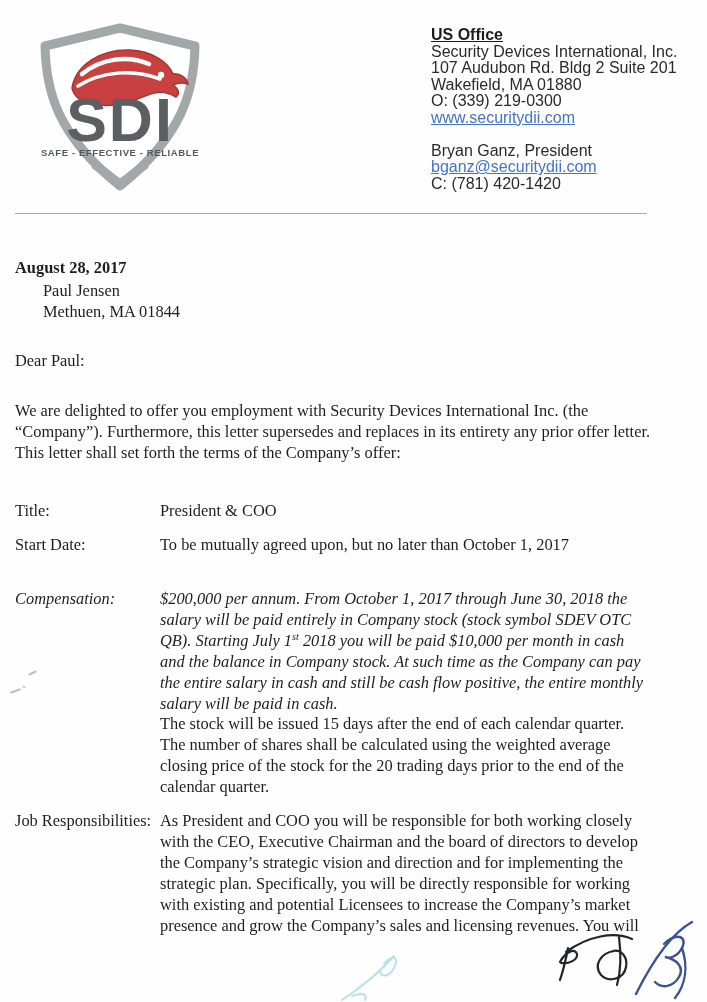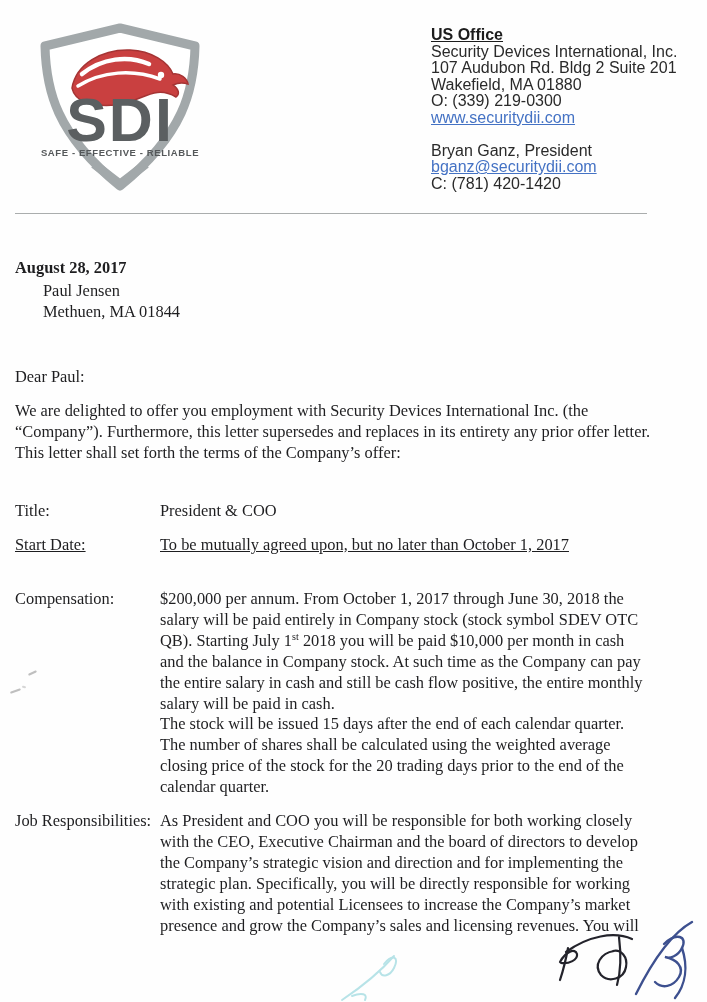--- a/index.html
+++ b/index.html
@@ -26,28 +26,28 @@
 
   .rule {
     position: absolute; left: 15px; top: 213px; width: 632px; height: 1px;
     background: #aaadad;
   }
 
   
   .body-text { font-size: 16.4px; line-height: 21px; }
   .date-line      { position: absolute; left: 15px; top: 257px; font-weight: bold; }
   .recipient      { position: absolute; left: 15px; top: 280px; margin-left: 28px; }
-  .salutation     { position: absolute; left: 15px; top: 350px; margin-top: 16px; }
+  .salutation     { position: absolute; left: 15px; top: 350px; }
   .intro-par      { position: absolute; left: 15px; top: 400px; width: 636px; }
 
   .term-label { position: absolute; left: 15px; width: 145px; }
   .term-value { position: absolute; left: 160px; width: 492px; }
   .row-title-label, .row-title-value { top: 500px; }
-  .row-start-label, .row-start-value { top: 534px; text-decoration: underline; }
-  .row-comp-label,  .row-comp-value  { top: 588px; }
+  .row-start-label, .row-start-value { top: 534px; }
+  .row-comp-label,  .row-comp-value  { top: 588px; font-style: italic; }
   .row-comp2-value { top: 713px; }
   .row-job-label,  .row-job-value    { top: 810px; }
 
   sup { font-size: 0.62em; vertical-align: super; line-height: 0; }
 
   
   .sig { position: absolute; pointer-events: none; }
   .sig-dark { left: 548px; top: 924px; }
   .sig-blue { left: 626px; top: 914px; }
   .scribble-teal { left: 322px; top: 948px; opacity: 0.55; }

